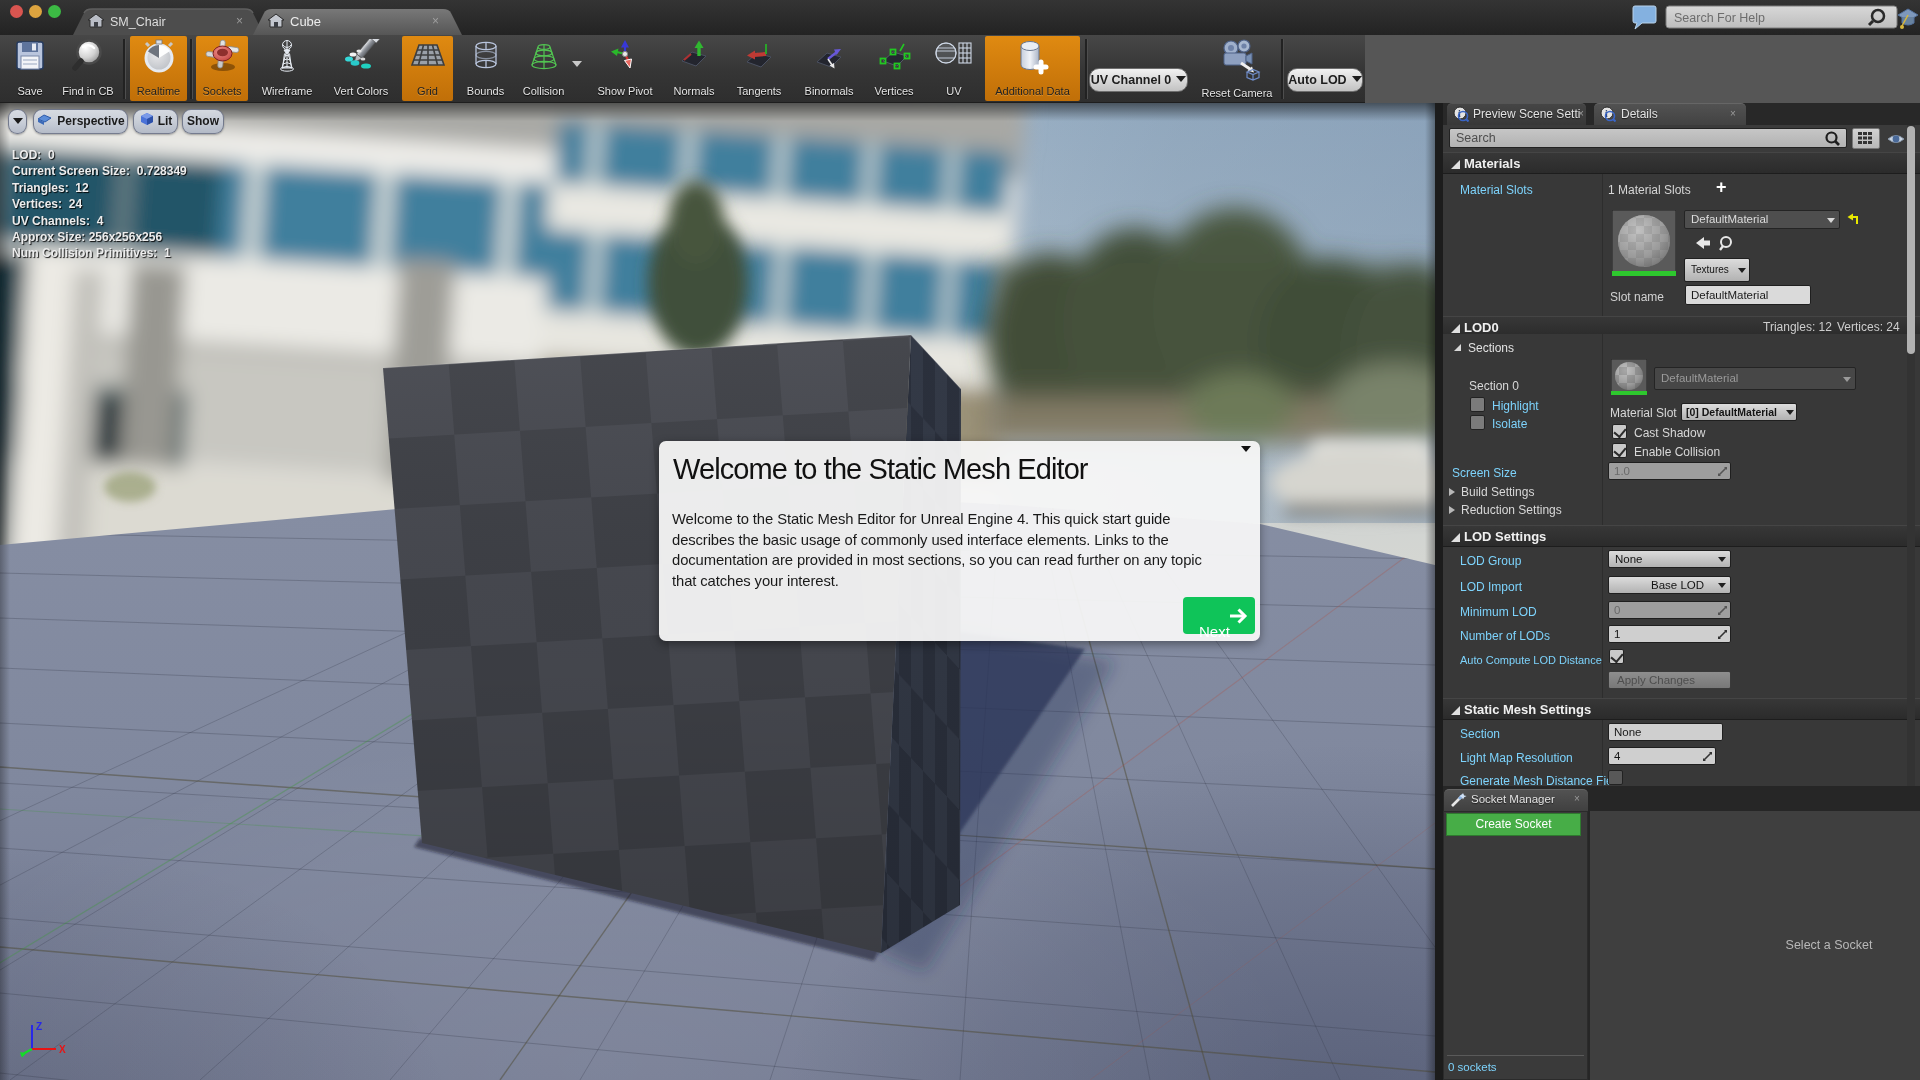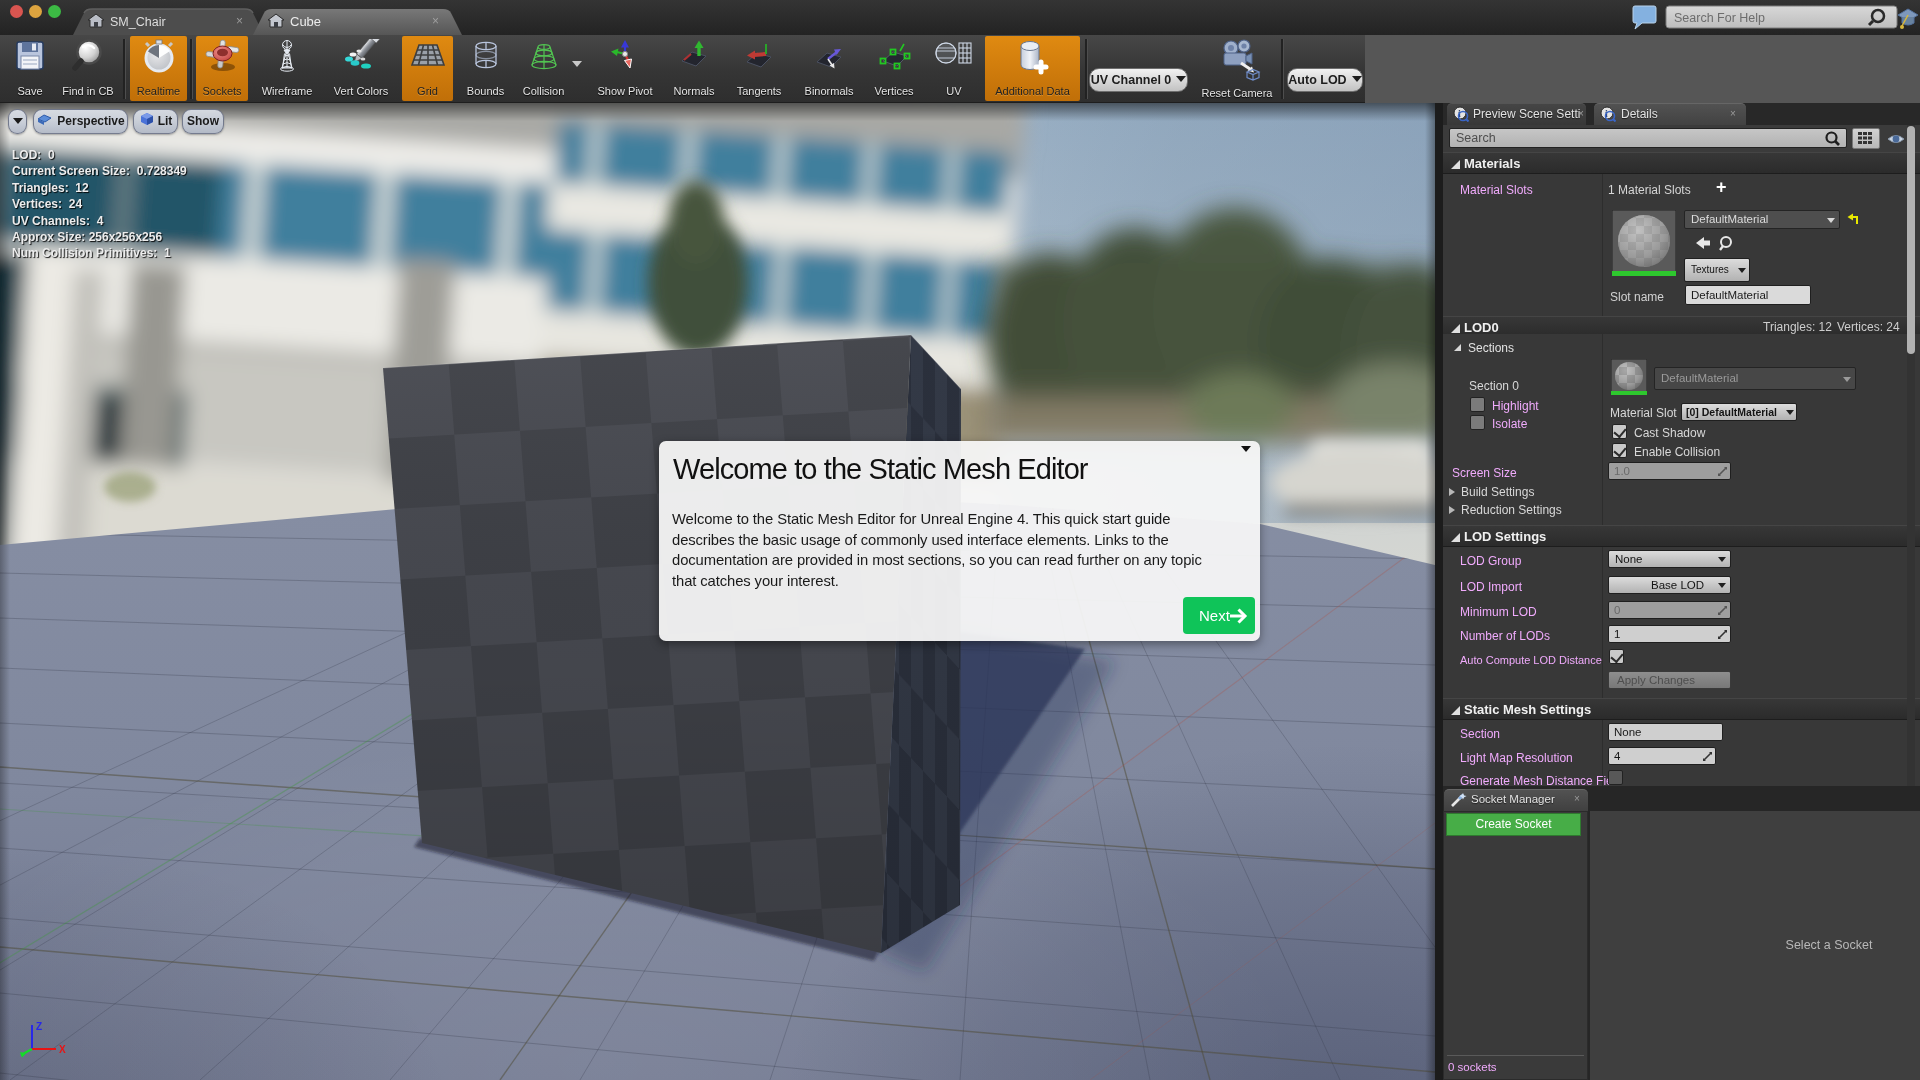--- a/index.html
+++ b/index.html
@@ -24,42 +24,42 @@
 .ddbtn .car { display:inline-block; margin-left:5px; width:0; height:0; border-left:5px solid transparent; border-right:5px solid transparent; border-top:6px solid #1e1e1e; vertical-align:2px; }
 
 .vbtn { position:absolute; top:109px; height:25px; background:linear-gradient(rgba(225,230,238,.88),rgba(172,180,195,.88)); border:1px solid rgba(105,112,132,.9); border-radius:9px; color:#1b1b1b; font-weight:bold; font-size:12px; line-height:23px; text-align:center; box-shadow:0 1px 2px rgba(0,0,0,.3); }
 #stats { position:absolute; left:12px; top:147px; font-size:12px; font-weight:bold; color:#ececec; line-height:16.4px; text-shadow:1px 1px 1px rgba(0,0,0,.9); letter-spacing:0; }
 
 #panel { position:absolute; left:1443px; top:103px; width:477px; height:977px; background:#2a2a2a; font-size:12px; color:#c8c8c8; }
 .phead { position:absolute; left:0; width:477px; height:22px; background:linear-gradient(#373737,#2b2b2b); border-top:1px solid #454545; border-bottom:1px solid #1d1d1d; color:#f0f0f0; font-weight:bold; font-size:13px; line-height:21px; }
 .phead .exp, .pexp { position:absolute; left:8px; top:7px; width:0; height:0; border-left:9px solid transparent; border-bottom:9px solid #e0e0e0; }
 .pbody { position:absolute; left:0; width:477px; background:#383838; }
 .pdiv { position:absolute; width:1px; background:#2d2d2d; }
-.plabel { position:absolute; font-size:12px; color:#f0abfc; white-space:nowrap; }
+.plabel { position:absolute; font-size:12px; color:#7dd3fc; white-space:nowrap; }
 .pinput { position:absolute; background:#d6d6d6; border:1px solid #1f1f1f; border-radius:2px; color:#1a1a1a; font-size:11.5px; padding-left:5px; line-height:16px; }
 .pdrop { position:absolute; background:linear-gradient(#dcdcdc,#b2b2b2); border:1px solid #1f1f1f; border-radius:2px; color:#141414; font-size:11.5px; padding-left:6px; line-height:16px; }
 .pdrop .car, .ddark .car { position:absolute; right:4px; top:6px; width:0; height:0; border-left:4.5px solid transparent; border-right:4.5px solid transparent; border-top:5.5px solid #202020; }
 .ddark { position:absolute; background:#4e4e4e; border:1px solid #242424; border-radius:2px; color:#dcdcdc; font-size:11.5px; padding-left:6px; line-height:16px; }
 .ddark .car { border-top-color:#d8d8d8; }
 .spin { position:absolute; border:1px solid #1f1f1f; border-radius:2px; font-size:11.5px; padding-left:5px; line-height:16px; }
 .spin.en { background:#cfcfcf; color:#161616; }
 .spin.dis { background:#9e9e9e; color:#6a6a6a; }
 .spin svg { position:absolute; right:2px; top:3px; }
 .chk { position:absolute; width:15px; height:15px; border:1px solid #222; border-radius:2px; }
 .chk.on { background:#c9c9c9; }
 .chk.off { background:#7b7b7b; }
 .chk.offd { background:#585858; }
 .chk.on:after { content:""; position:absolute; left:3px; top:1px; width:6px; height:9px; border:solid #2b2b2b; border-width:0 2.5px 2.5px 0; transform:rotate(40deg); }
 .exptri { position:absolute; width:0; height:0; border-top:4.5px solid transparent; border-bottom:4.5px solid transparent; border-left:6px solid #b8b8b8; }
 
 #modal { position:absolute; left:659px; top:441px; width:601px; height:200px; background:rgba(247,247,247,.94); border-radius:7px; box-shadow:0 3px 10px rgba(0,0,0,.4); }
 #modal h1 { position:absolute; left:14px; top:12px; font-size:29px; font-weight:500; color:#111; letter-spacing:-0.9px; font-stretch:semi-condensed; }
 #modal p { position:absolute; left:13px; top:68px; width:538px; font-size:14.8px; line-height:20.6px; color:#191919; letter-spacing:-0.1px; }
 #nextbtn { position:absolute; left:524px; top:156px; width:72px; height:37px; background:#0fc459; border-radius:4px; color:#fff; font-size:15px; line-height:37px; }
-#nextbtn span { margin-left:8px; }
+#nextbtn span { margin-left:8px;margin-top:16px; }
 #modalcaret { position:absolute; right:9px; top:5px; width:0; height:0; border-left:5.5px solid transparent; border-right:5.5px solid transparent; border-top:6.5px solid #111; }
 </style>
 </head>
 <body>
 <div id="root">
 
 <div id="tabbar">
   <div class="light" style="left:10px;background:#d95550;"></div>
   <div class="light" style="left:29px;background:#dda43f;"></div>
   <div class="light" style="left:48px;background:#3cba44;"></div>

